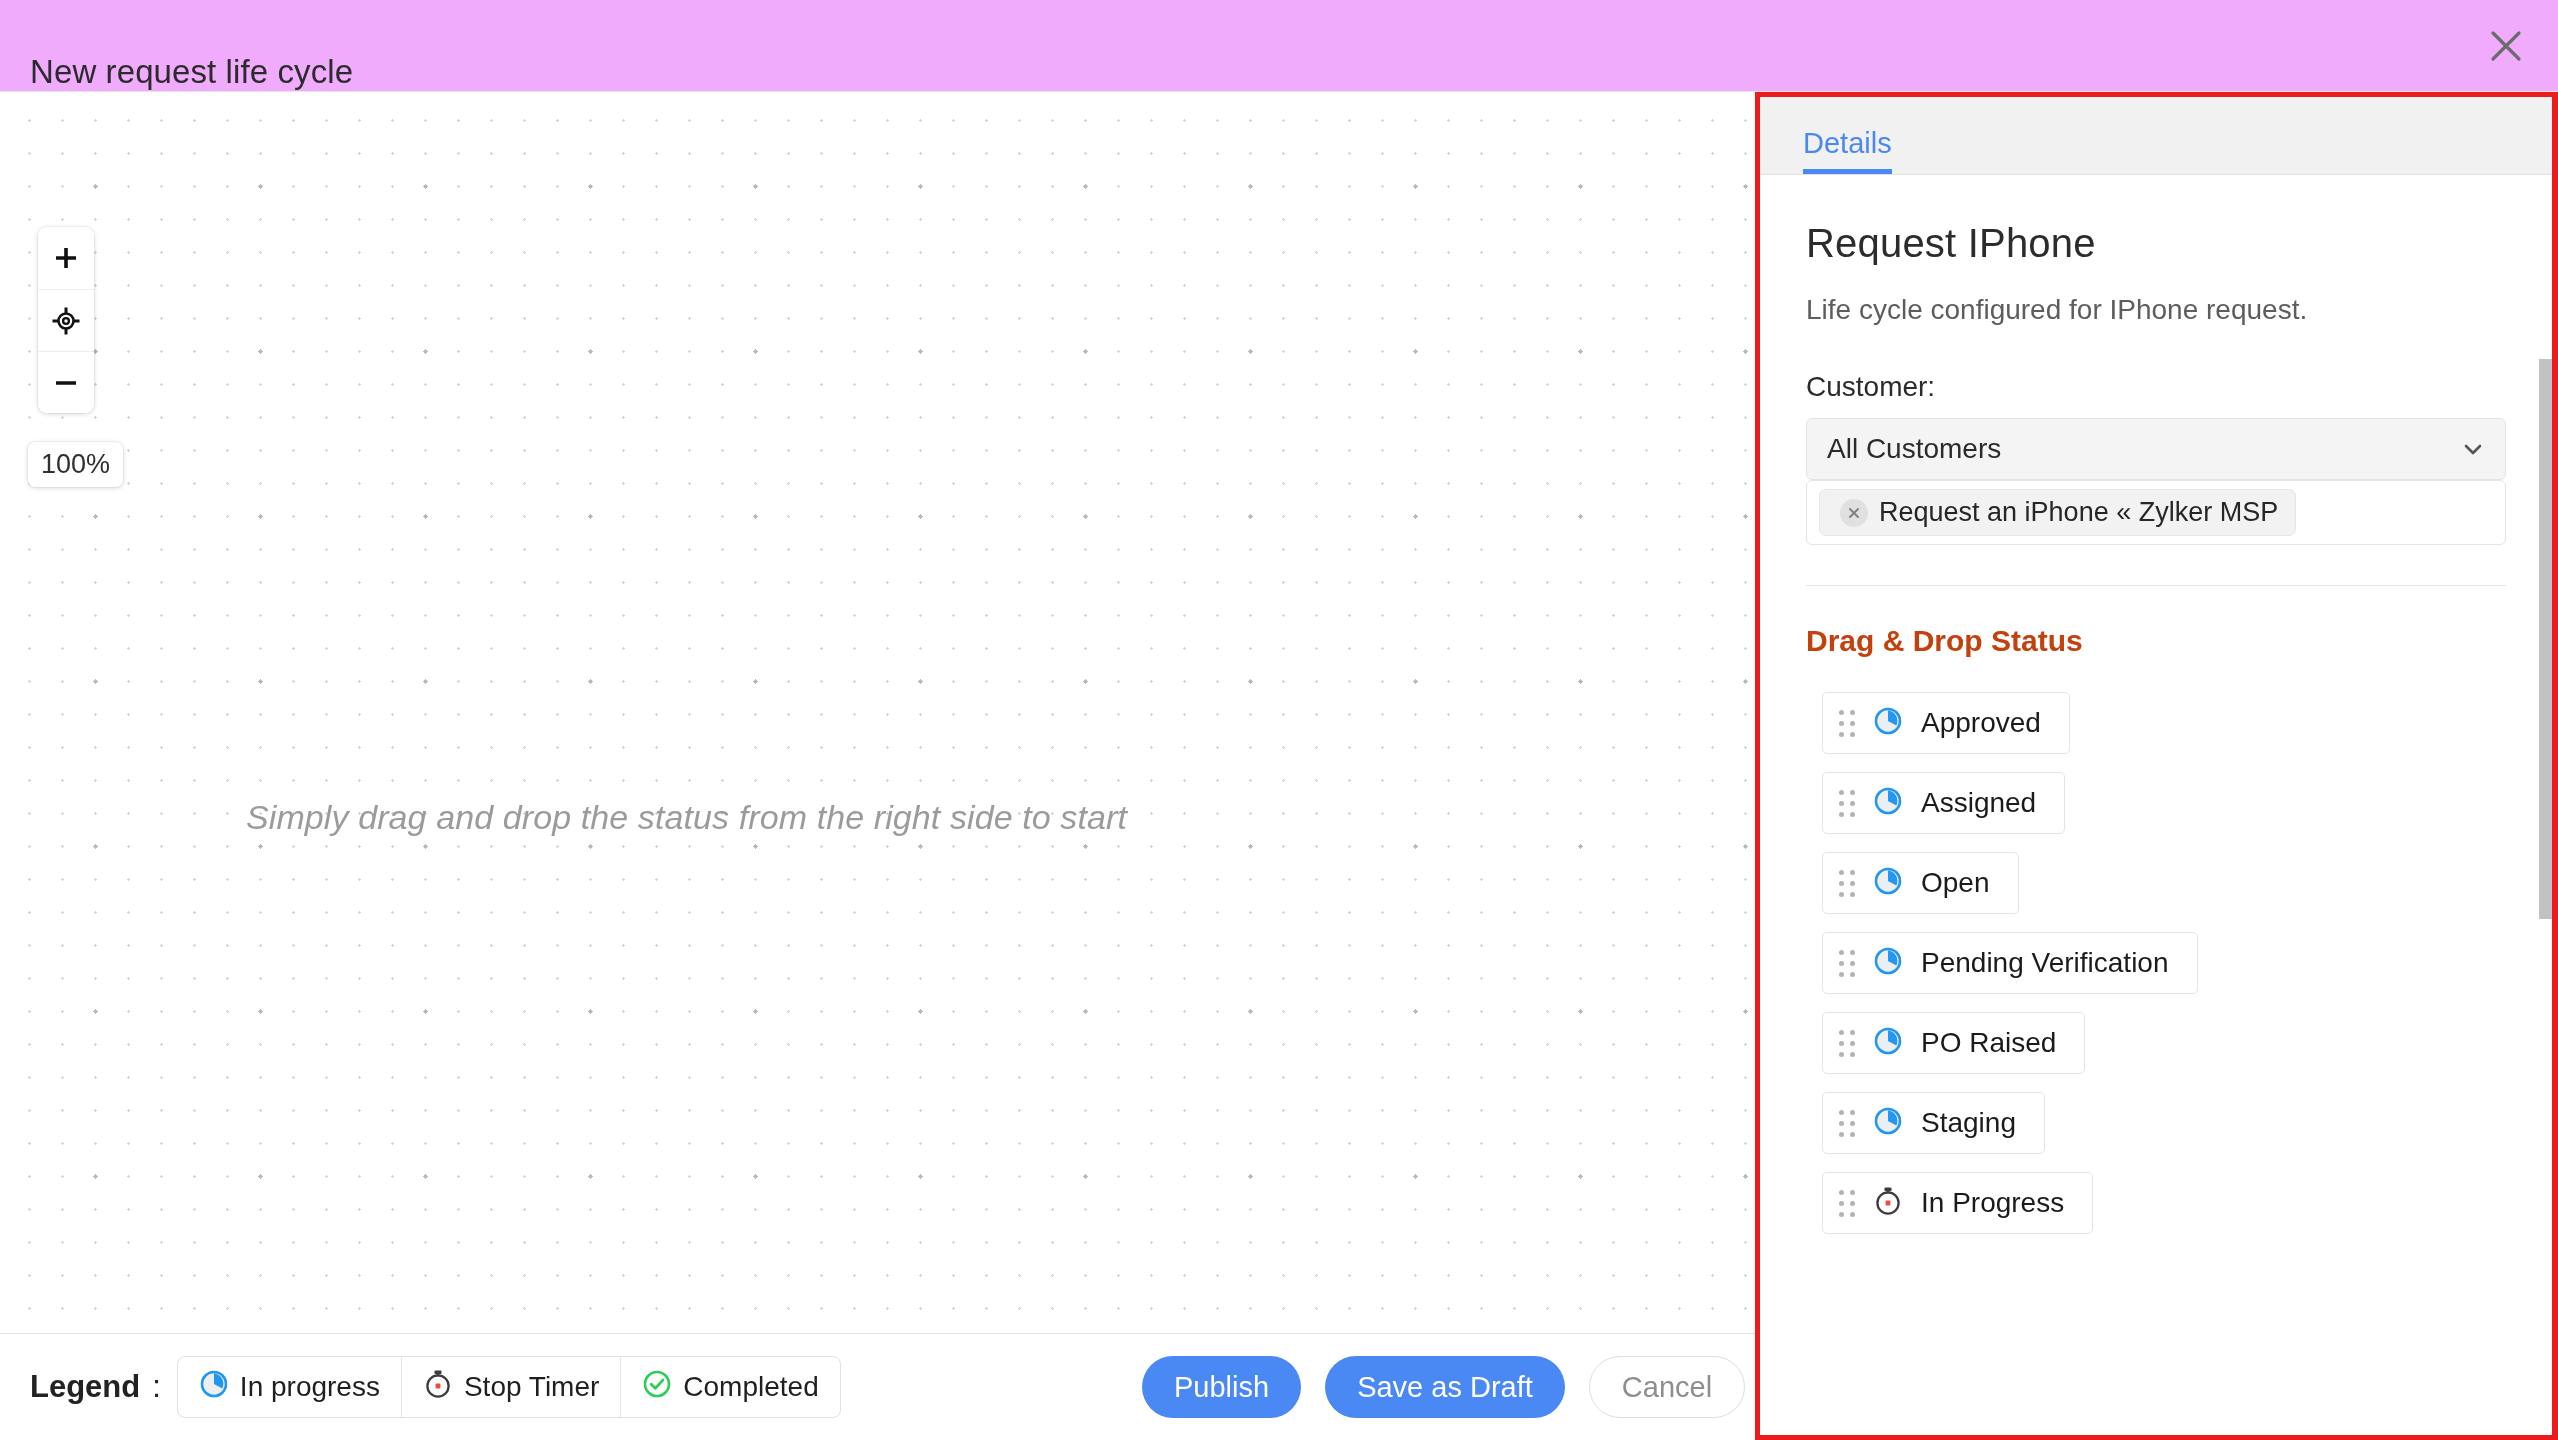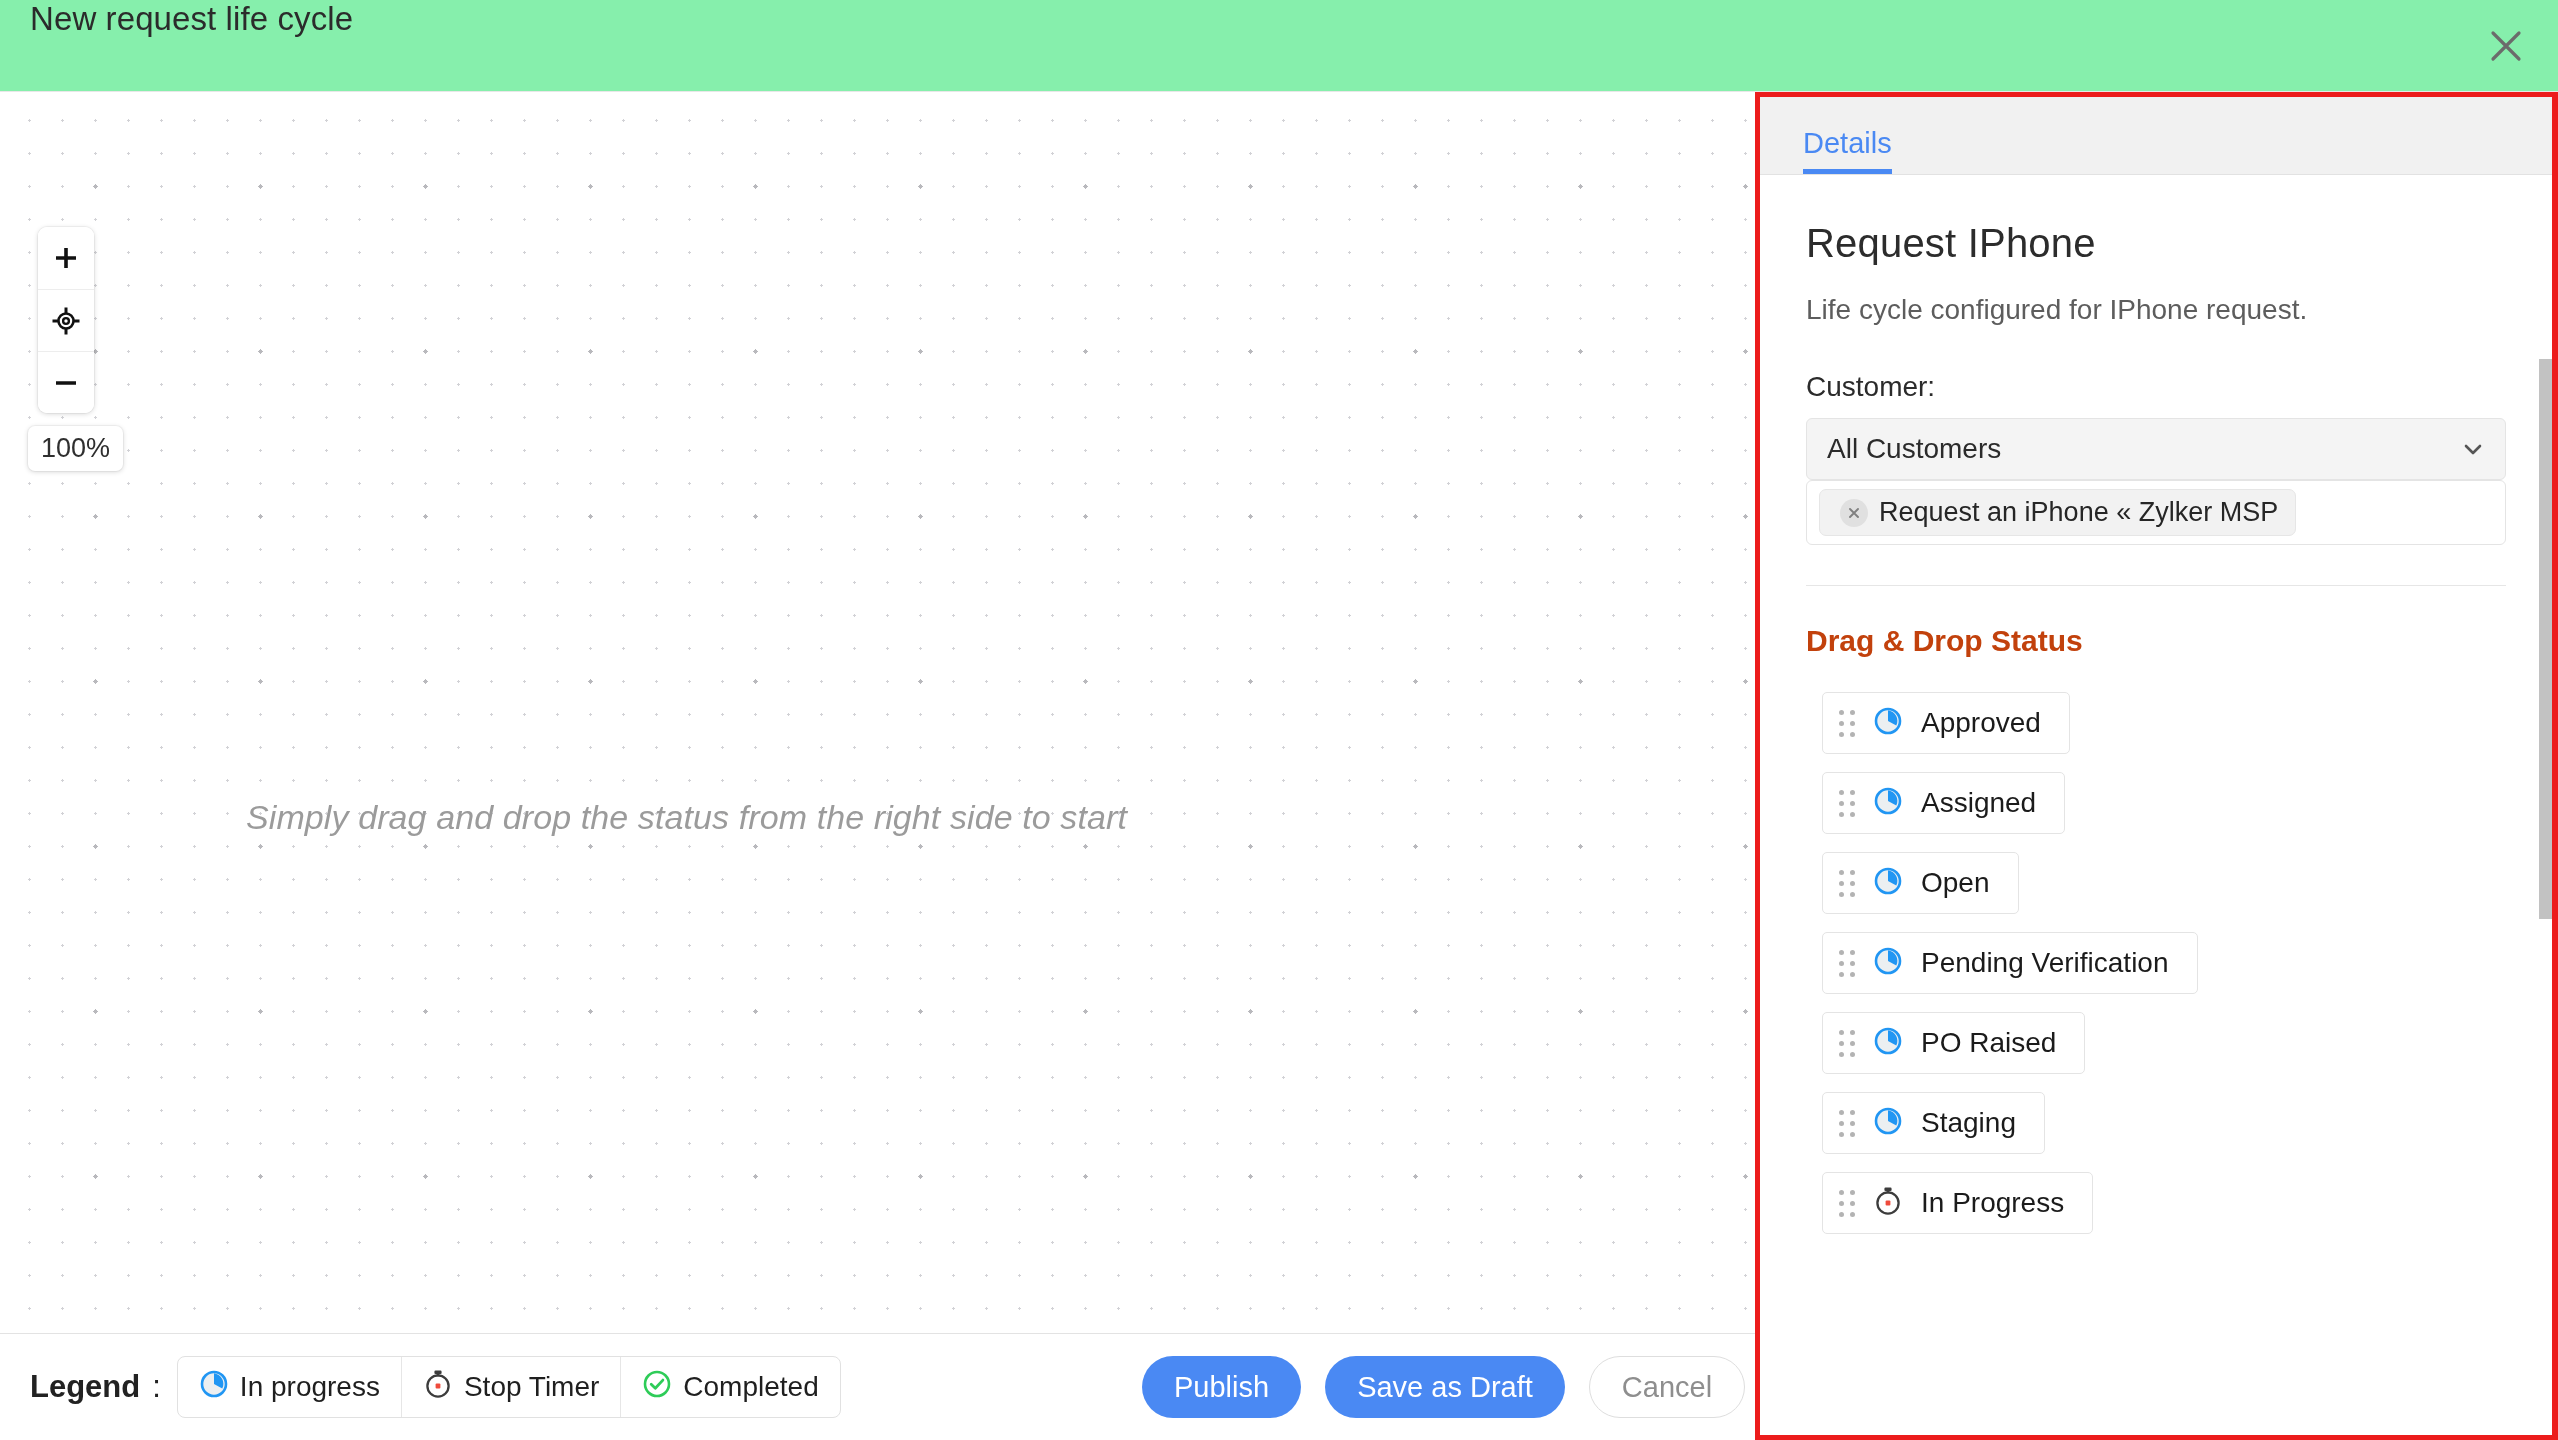--- a/index.html
+++ b/index.html
@@ -16,24 +16,24 @@
     background: #ffffff;
     display: flex;
     flex-direction: column;
   }
 
   
   .titlebar {
     position: relative;
     height: 92px;
     flex: 0 0 92px;
-    background: #86efac;
+    background: #f0abfc;
     border-bottom: 1px solid #e8e8e8;
     display: flex;
-    align-items: flex-start;
+    align-items: flex-end;
   }
   .titlebar-title {
     font-size: 33px;
     color: #2b2b2b;
     font-weight: 400;
     margin-left: 30px;
     letter-spacing: .1px;
   }
   .close-btn {
     position: absolute;
@@ -100,21 +100,21 @@
     display: flex;
     align-items: center;
     justify-content: center;
     cursor: pointer;
     background: #fff;
   }
   .zoom-btn + .zoom-btn { border-top: 1px solid #ededed; }
   .zoom-level {
     position: absolute;
     left: 28px;
-    top: 334px;
+    top: 350px;
     background: #ffffff;
     border-radius: 7px;
     box-shadow: 0 1px 5px rgba(0,0,0,.16), 0 0 0 1px rgba(0,0,0,.035);
     padding: 7px 13px;
     font-size: 27px;
     color: #2f2f2f;
     z-index: 6;
   }
 
   

